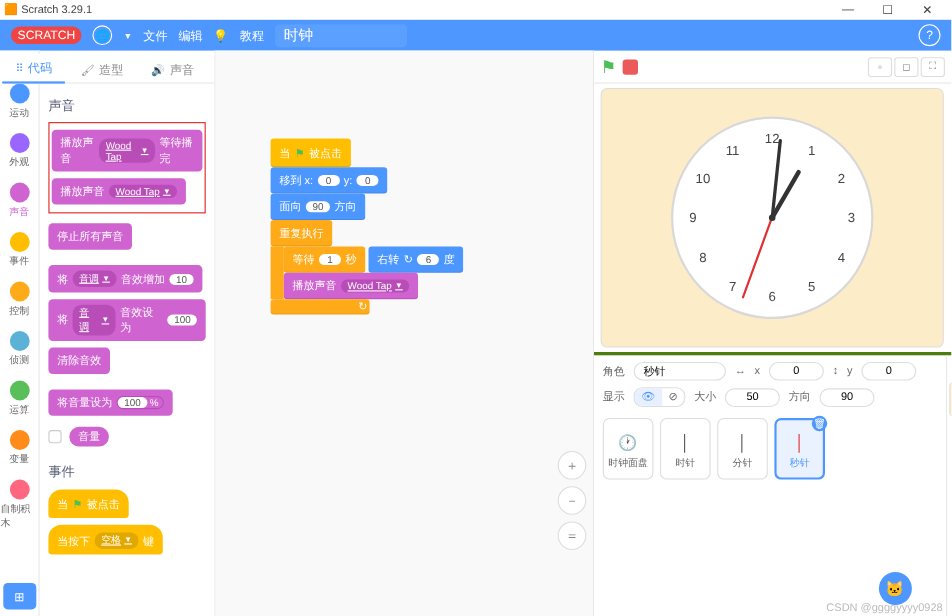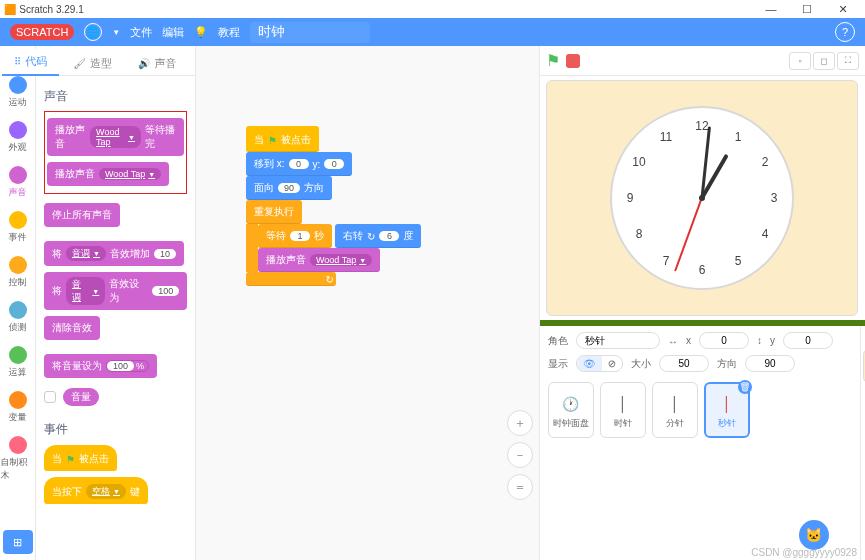--- a/index.html
+++ b/index.html
@@ -58,21 +58,21 @@
   .stage-wrap{ padding:4px 6px;}
   .stage{ width:312px; height:236px; border:1px solid #ddd; border-radius:6px; background:#fdecc8; display:flex; align-items:center; justify-content:center; position:relative;}
   .clock{ width:184px; height:184px; background:#fff; border:2px solid #d8d8d8; border-radius:50%; position:relative;}
   .clock .num{ position:absolute; font-size:12px; color:#444; transform:translate(-50%,-50%);}
   .hand{ position:absolute; left:50%; bottom:50%; transform-origin:bottom center; border-radius:2px;}
   .h-hand{ width:4px; height:50px; background:#333; transform:translateX(-50%) rotate(30deg);}
   .m-hand{ width:3px; height:72px; background:#333; transform:translateX(-50%) rotate(6deg);}
   .s-hand{ width:1.5px; height:78px; background:#e03030; transform:translateX(-50%) rotate(200deg);}
   .pin{ position:absolute; left:50%; top:50%; width:6px; height:6px; background:#333; border-radius:50%; transform:translate(-50%,-50%);}
   
-  .sprite-area{ display:flex; border-top:6px solid #4d7c0f; flex:1;gap:19px;}
+  .sprite-area{ display:flex; border-top:3px solid #4d7c0f; flex:1;gap:19px;}
   .sprite-left{ flex:1; padding:6px 8px; display:flex; flex-direction:column;}
   .info-row{ display:flex; align-items:center; gap:8px; font-size:10px; color:#666; margin-bottom:6px;}
   .info-row .lbl{ white-space:nowrap;}
   .txt-in{ border:1px solid #ddd; border-radius:10px; padding:2px 8px; width:50px; text-align:center; font-size:10px;}
   .txt-in.wide{ width:84px; text-align:left;}
   .seg{ display:flex; border:1px solid #ddd; border-radius:8px; overflow:hidden;}
   .seg span{ padding:2px 6px; font-size:10px;}
   .seg .on{ background:#e8f0ff; color:#4d97ff;}
   .sprite-list{ display:flex; gap:6px; margin-top:4px;}
   .spr{ width:46px; height:56px; border:1px solid #ddd; border-radius:6px; display:flex; flex-direction:column; align-items:center; justify-content:center; font-size:9px; color:#666; position:relative; background:#fff;}

